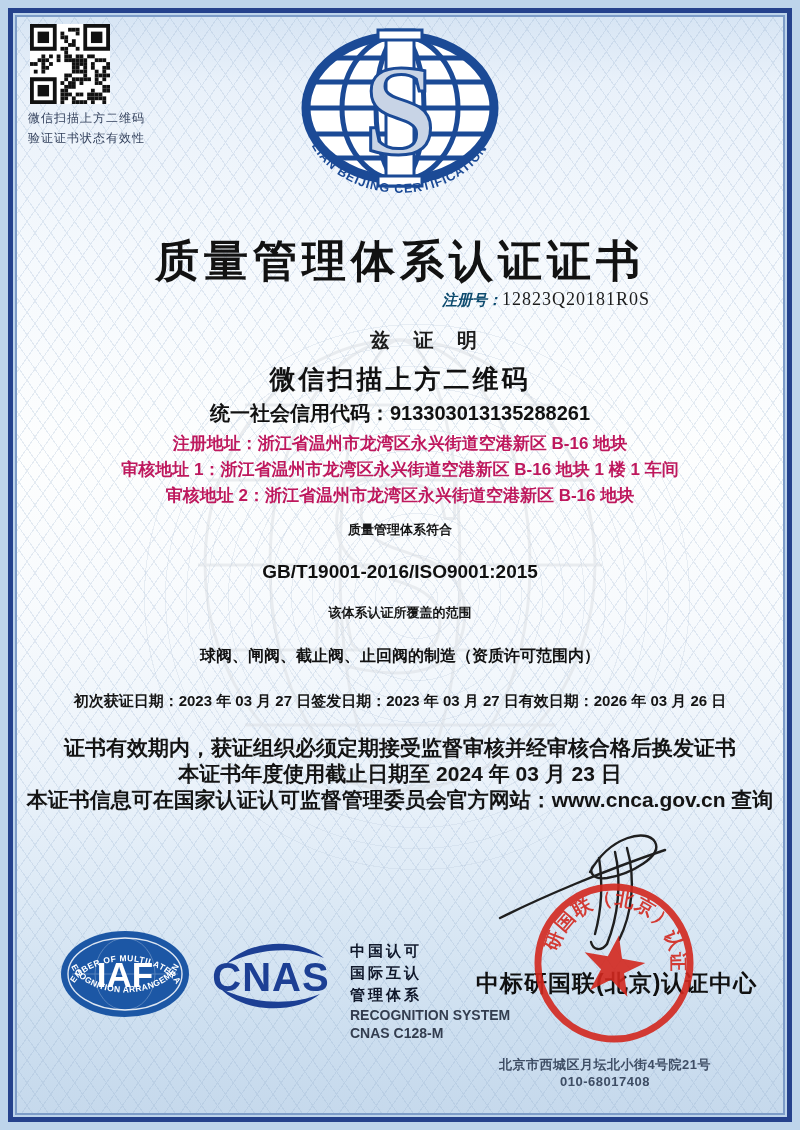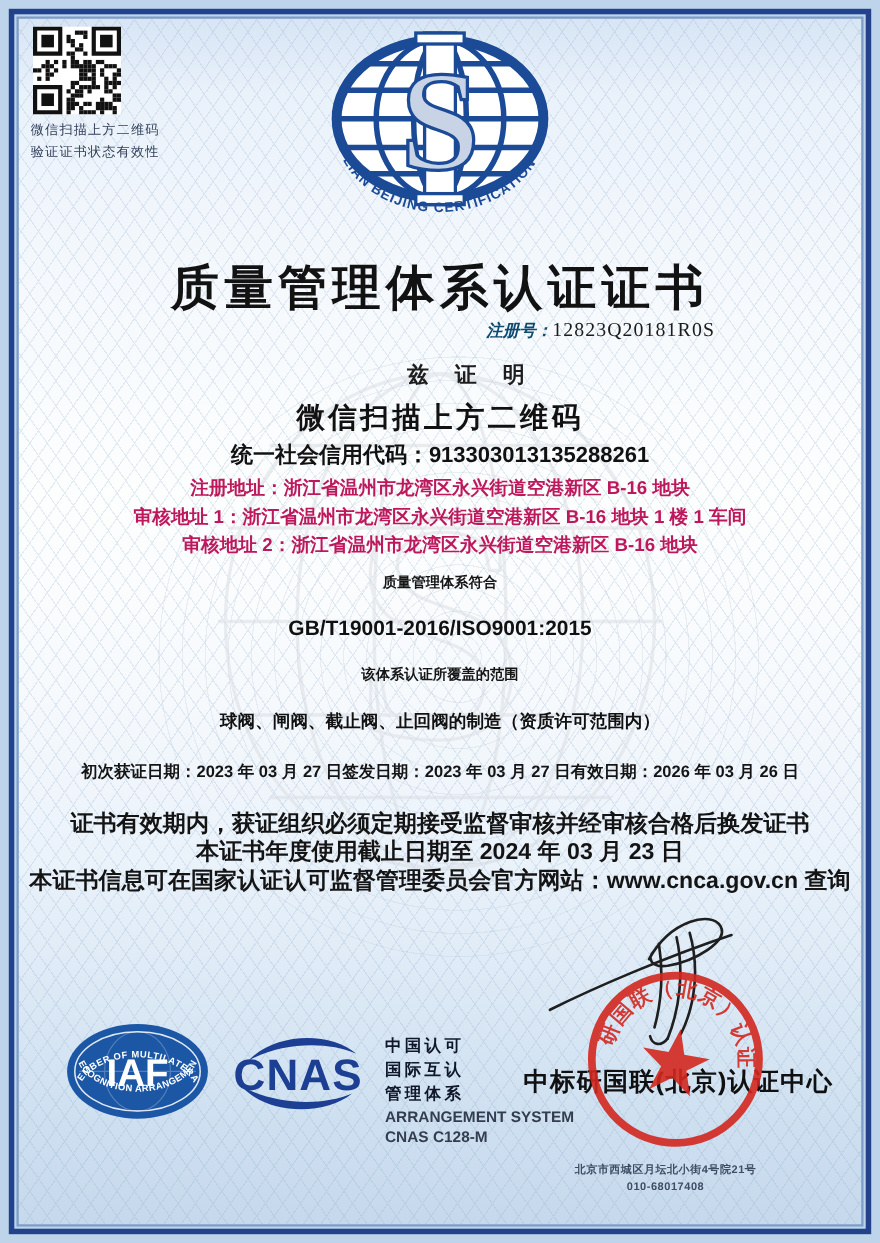--- a/index.html
+++ b/index.html
@@ -27,21 +27,21 @@
   .credit{font-size:20px;font-weight:700;color:#111;}
   .addr{font-size:17px;font-weight:700;color:#be185d;}
   .mid{font-size:13px;font-weight:700;color:#161616;}
   .std{font-size:19px;font-weight:700;color:#101010;letter-spacing:0px;}
   .scope{font-size:16px;font-weight:700;color:#111;}
   .dates{left:0;width:800px;display:flex;justify-content:center;padding:0 34px;box-sizing:border-box;font-size:15px;font-weight:700;color:#141414;}
   .note{font-size:21px;font-weight:700;color:#141414;}
   .issuer{font-size:23px;font-weight:600;color:#101010;letter-spacing:1px;}
   .cnas-cn{font-size:15px;color:#0f172a;letter-spacing:3px;line-height:22px;font-weight:600;}
   .cnas-en{font-size:14px;font-weight:700;color:#333d4f;line-height:18px;}
-  .baddr{font-size:10px;font-weight:700;color:#3e4d64;letter-spacing:.5px;}
+  .baddr{font-size:13px;font-weight:700;color:#3e4d64;letter-spacing:.5px;}
   .seal-wrap{opacity:.9;}
 </style>
 </head>
 <body>
 
 <div class="stage">
   <div class="frame-outer">
     <div class="frame-inner">
       <div class="hatch"></div>
       <div class="rosette"></div>
@@ -292,19 +292,19 @@
   <svg class="abs" style="left:196px;top:936px;" width="150" height="80" viewBox="0 0 150 80">
     <path d="M30,28 C55,2 105,2 128,22 C100,10 60,12 30,28 Z" fill="#1c3f94"></path>
     <path d="M24,52 C48,78 100,78 124,58 C96,70 54,68 24,52 Z" fill="#1c3f94"></path>
     <text x="75" y="55" text-anchor="middle" font-size="40" font-weight="bold" fill="#1c3f94" letter-spacing="1">CNAS</text>
   </svg>
 
   <div class="abs" style="left:350px;top:940px;">
     <div class="cnas-cn">中国认可</div>
     <div class="cnas-cn">国际互认</div>
     <div class="cnas-cn">管理体系</div>
-    <div class="cnas-en">ARRANGEMENT SYSTEM</div>
+    <div class="cnas-en">RECOGNITION SYSTEM</div>
     <div class="cnas-en">CNAS C128-M</div>
   </div>
 
   <div class="abs baddr" style="left:470px;top:1056px;width:270px;text-align:center;">北京市西城区月坛北小街4号院21号</div>
   <div class="abs baddr" style="left:470px;top:1074px;width:270px;text-align:center;">010-68017408</div>
 </div>
 
 </body></html>

